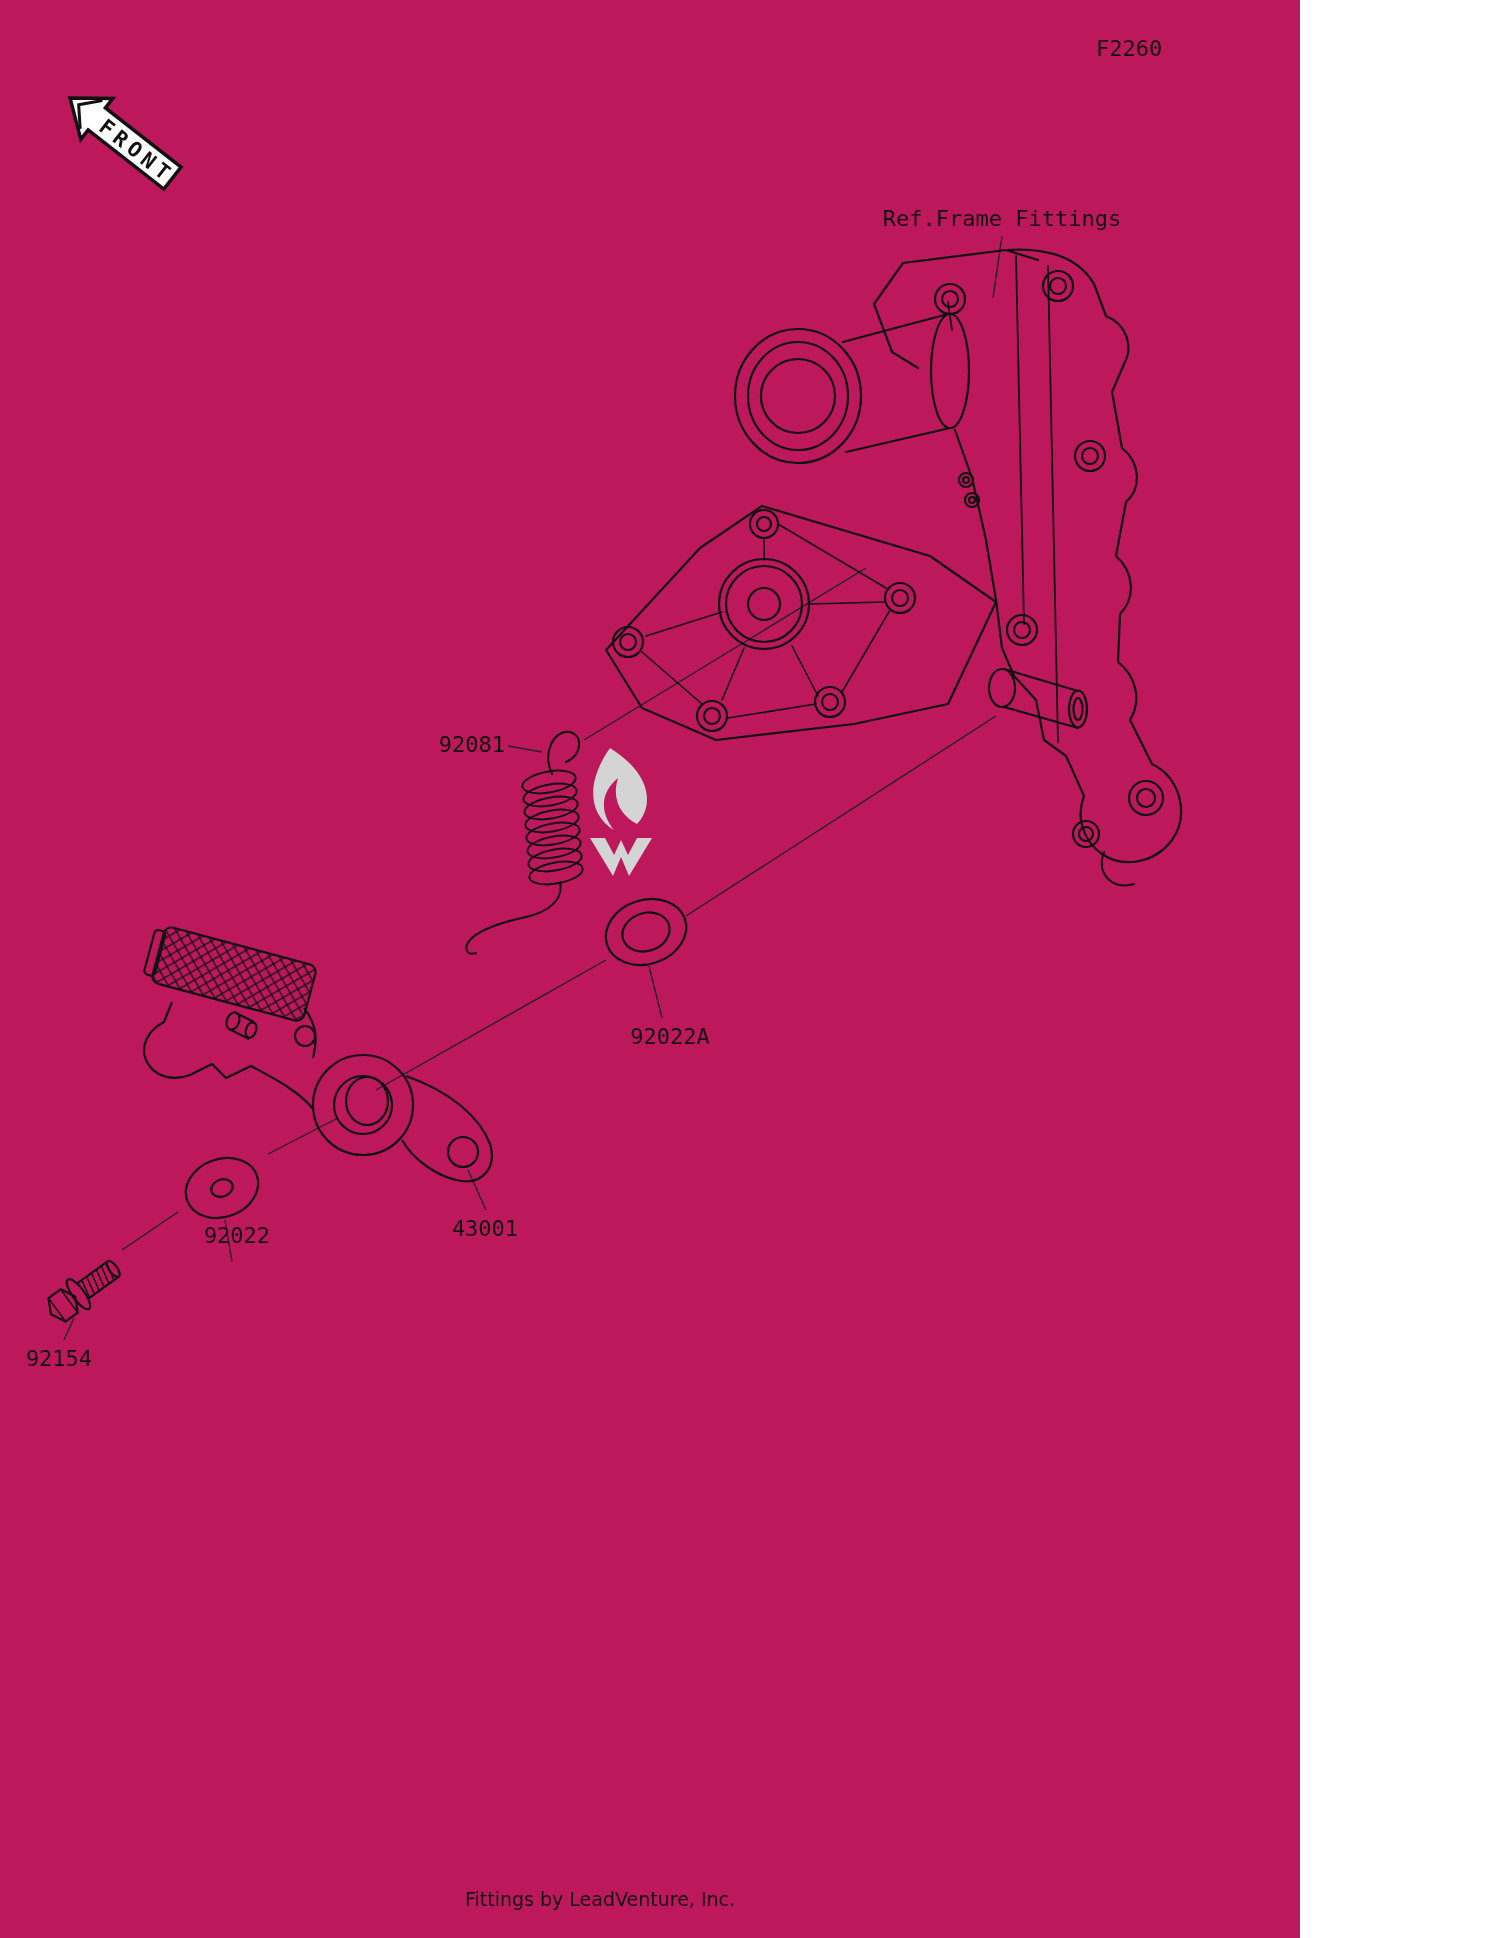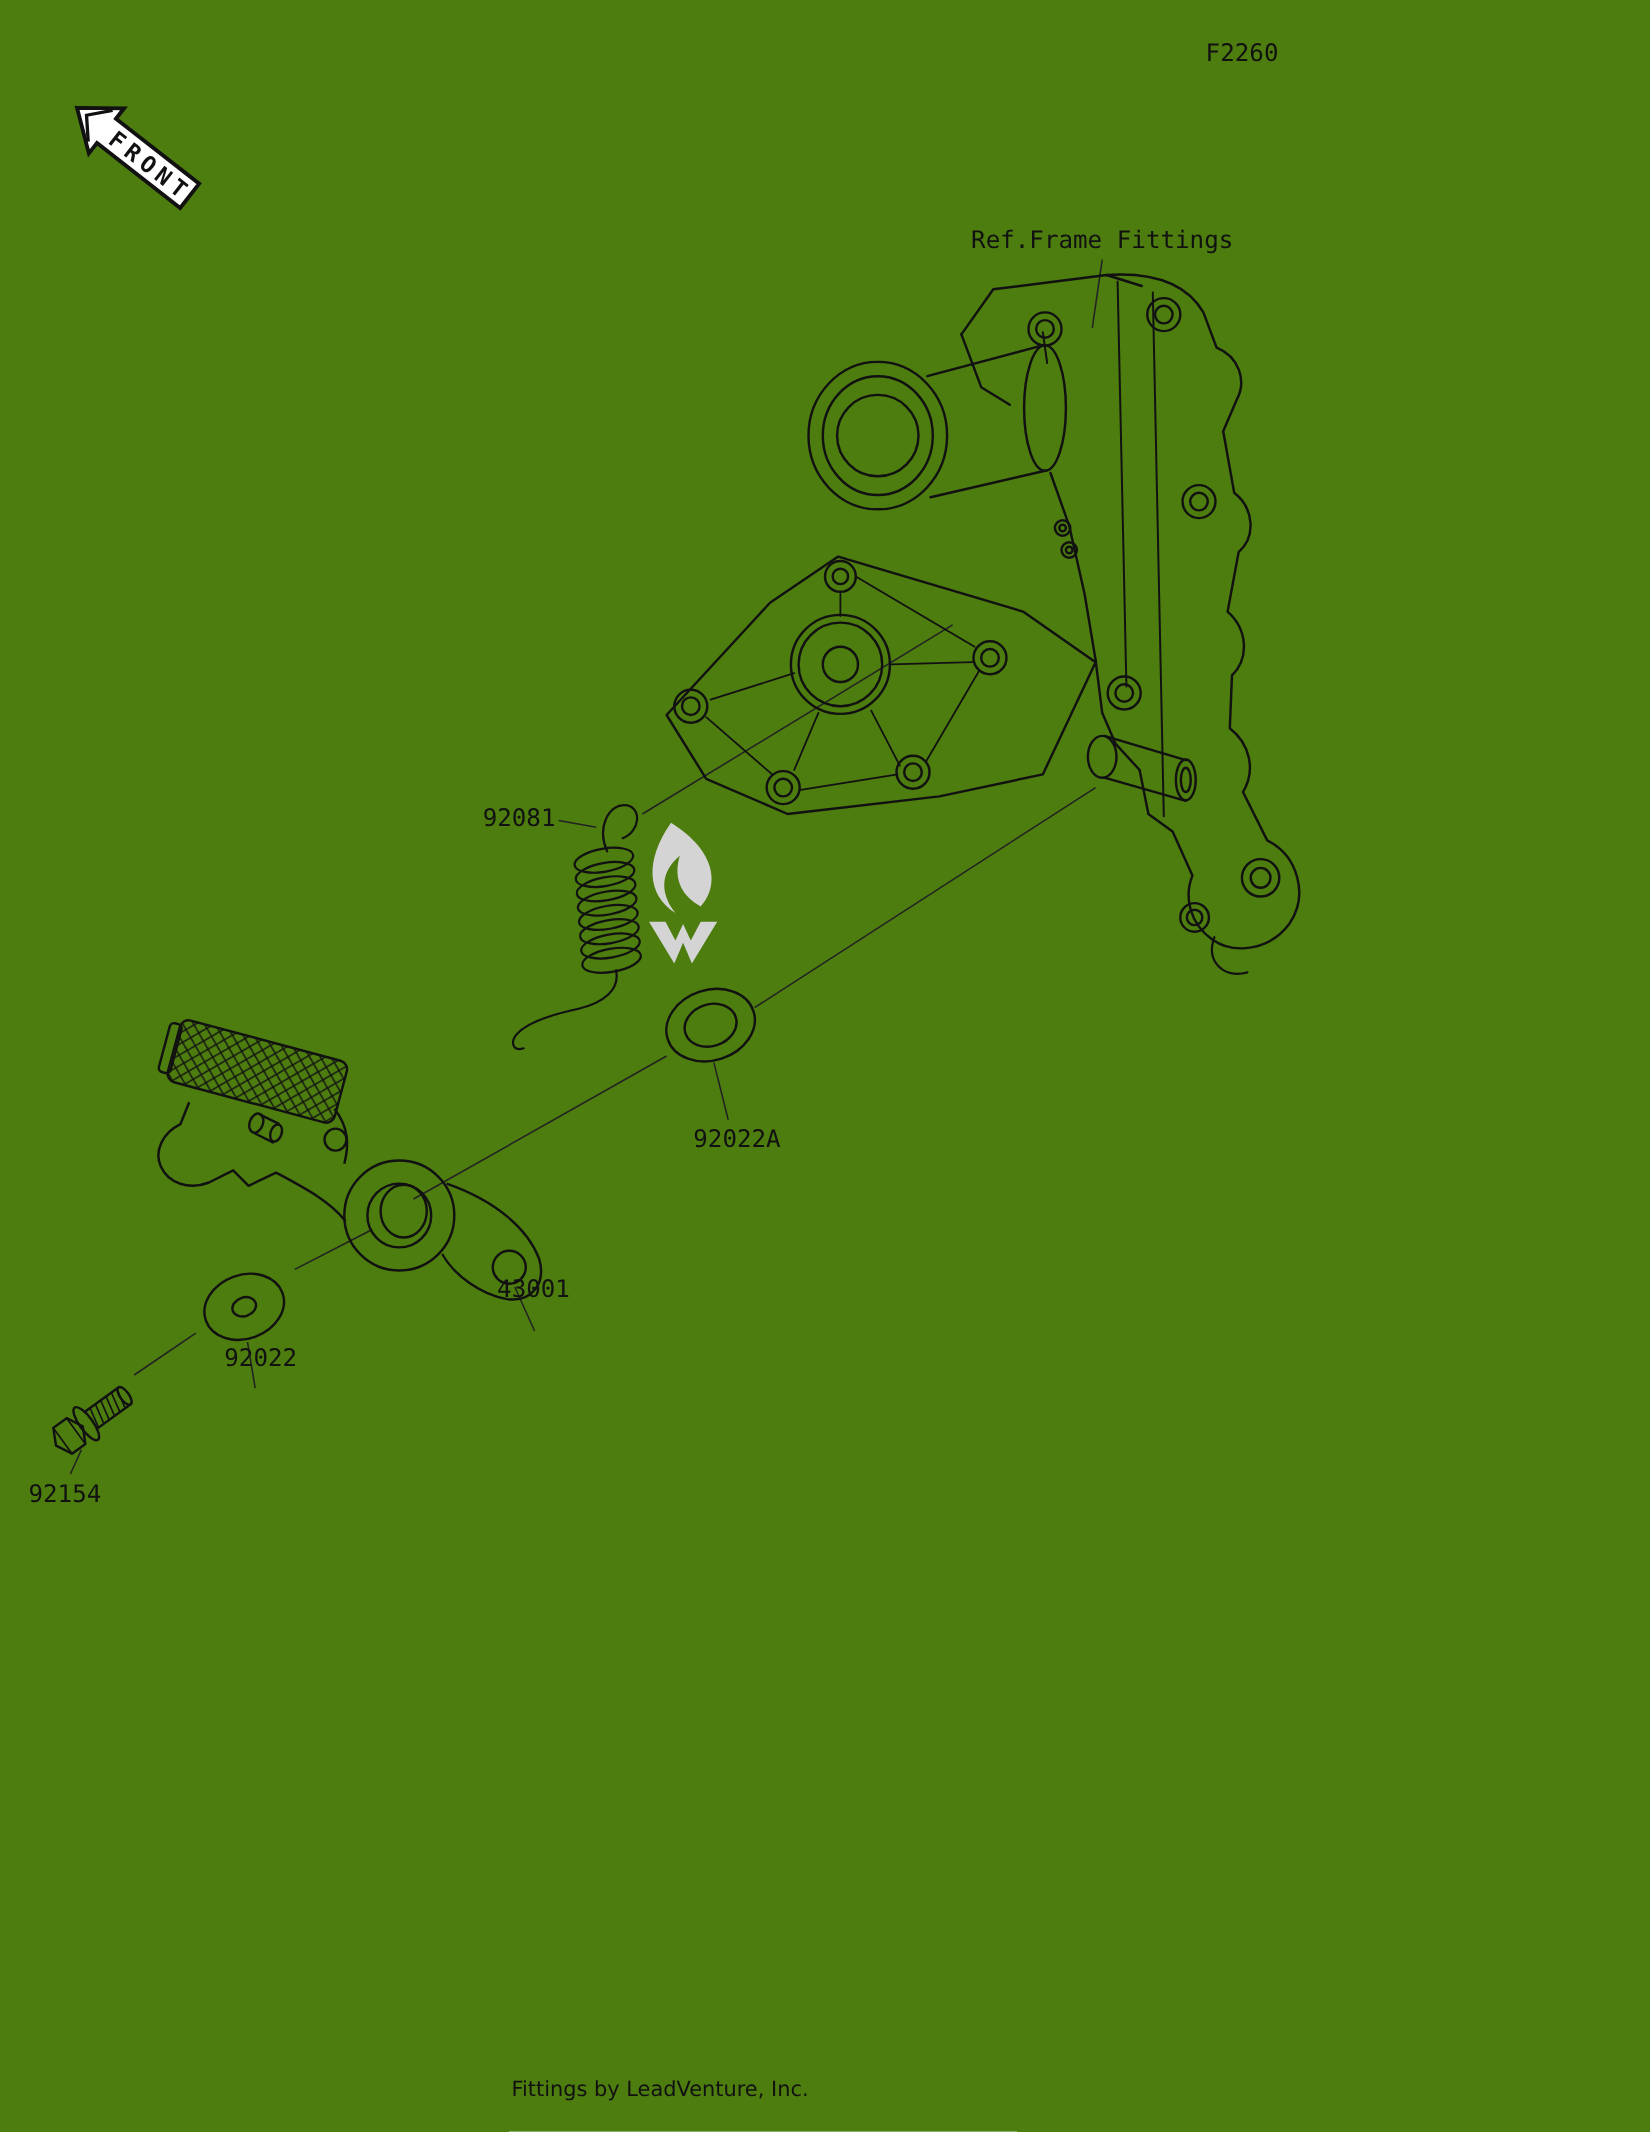--- a/index.html
+++ b/index.html
@@ -1,20 +1,20 @@
 <!DOCTYPE html>
 <html><head>
 <meta charset="utf-8">
 <style>
   html, body { margin: 0; padding: 0; background: #ffffff; }
   .page {
     position: relative;
-    width: 1500px;
+    width: 1300px;
     height: 1938px;
-    background: #4d7c0f;
+    background: #be185d;
     overflow: hidden;
     font-family: "DejaVu Sans Mono", monospace;
     color: #111111;
   }
   .lbl {
     position: absolute;
     font: 22px "DejaVu Sans Mono", monospace;
     color: #111111;
     white-space: nowrap;
     z-index: 3;
@@ -214,19 +214,19 @@
       <path d="M -23.5 -14.5 L -23.5 14.5 M -8.5 -14.5 L -8.5 14.5" stroke-width="1.5"></path>
       <ellipse cx="3" cy="0" rx="6" ry="18"></ellipse>
       <path d="M 8 -9.5 L 46 -9.5 M 8 9.5 L 46 9.5"></path>
       <path d="M 14 -9 L 10 9 M 20 -9 L 16 9 M 26 -9 L 22 9 M 32 -9 L 28 9 M 38 -9 L 34 9 M 44 -9 L 40 9" stroke-width="1.5"></path>
       <ellipse cx="46" cy="0" rx="4" ry="9.5"></ellipse>
     </g>
   </svg>
 
   <div class="lbl right" style="left:420px; top:732px; width:85px;">92081</div>
   <div class="lbl center" style="left:600px; top:1024px; width:140px;text-align:center;">92022A</div>
-  <div class="lbl center" style="left:420px; top:1160px; width:130px;">43001</div>
+  <div class="lbl center" style="left:420px; top:1216px; width:130px;">43001</div>
   <div class="lbl center" style="left:172px; top:1223px; width:130px;">92022</div>
   <div class="lbl center" style="left:4px; top:1346px; width:110px;text-align:center;">92154</div>
 
   <div class="footer">Fittings by LeadVenture, Inc.</div>
 
 </div>
 
 </body></html>

